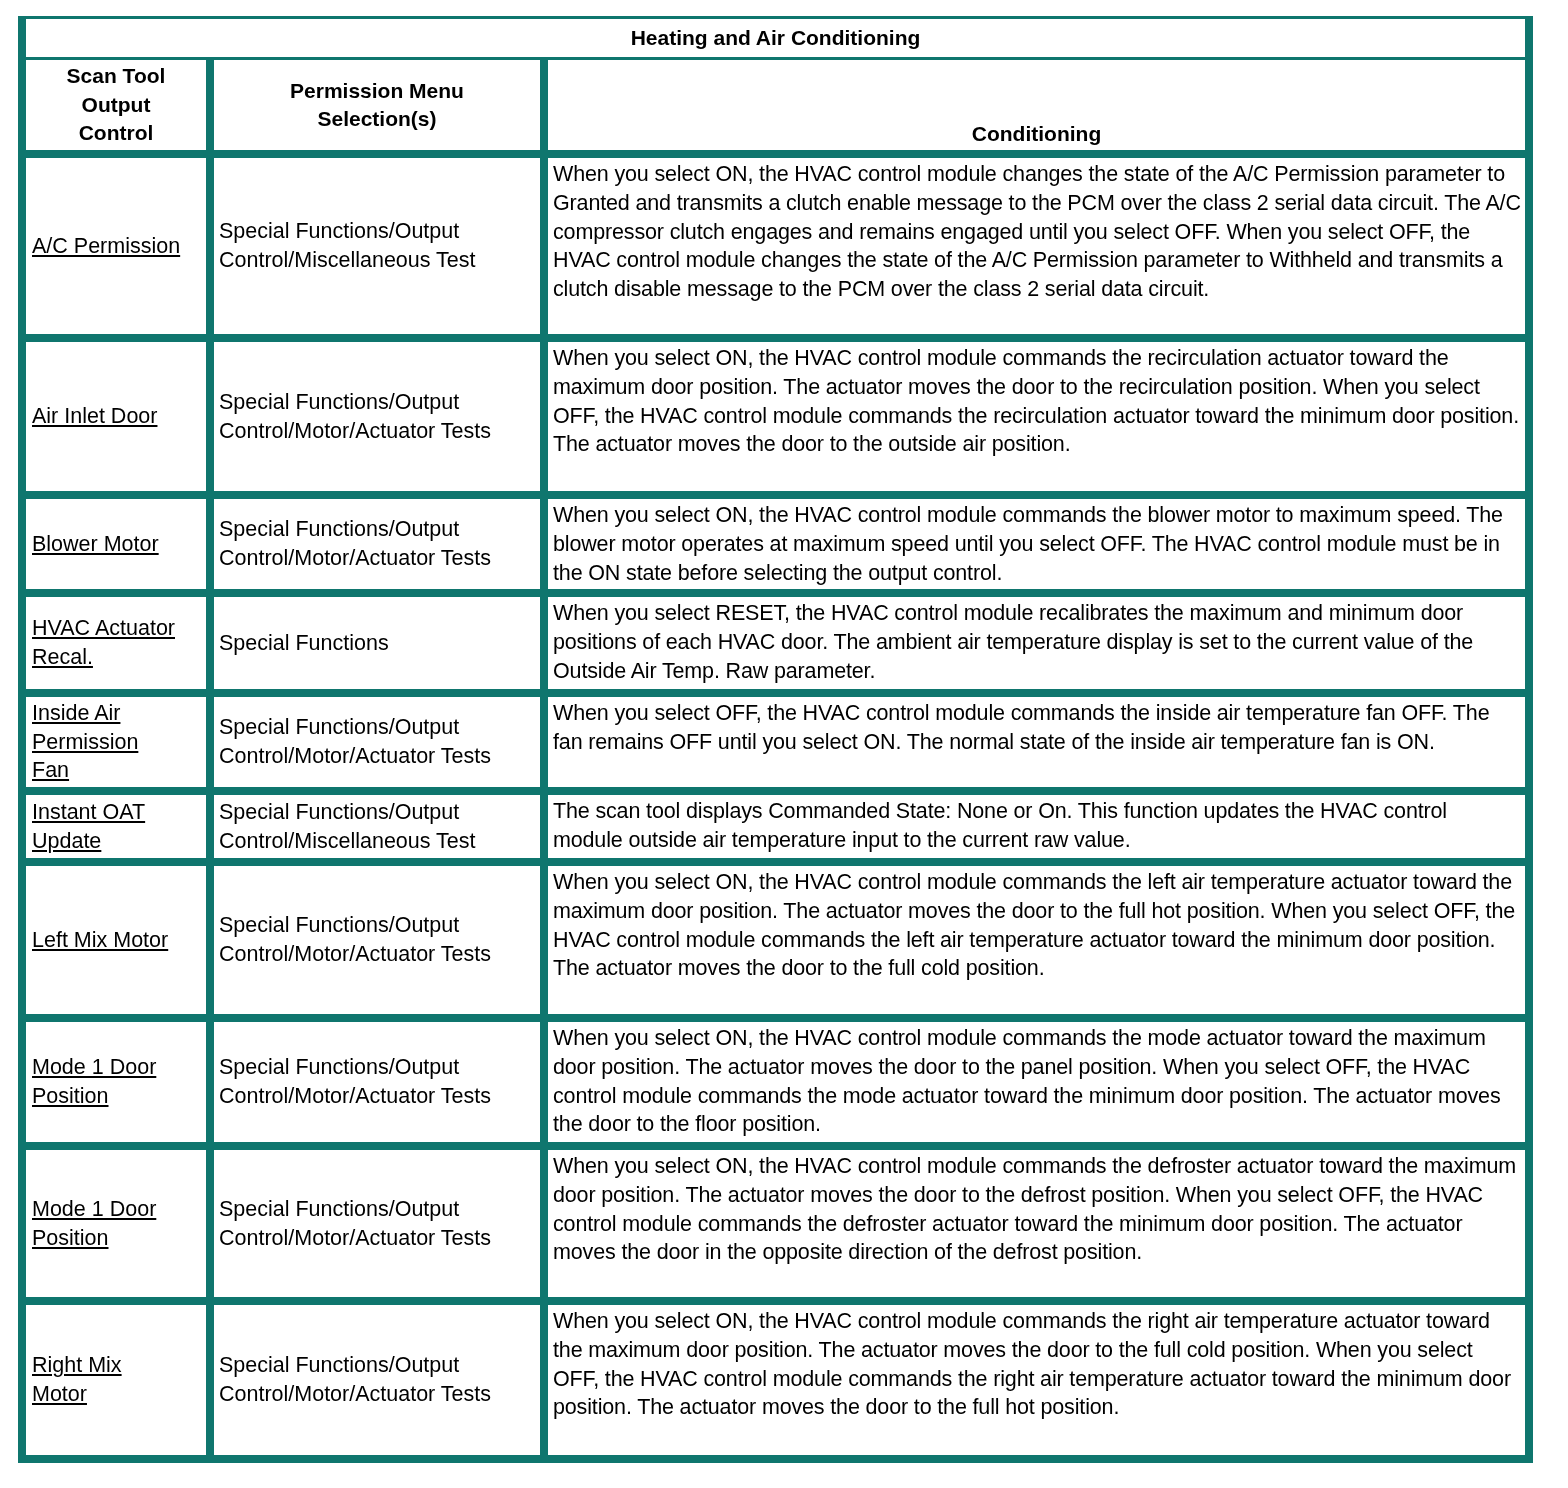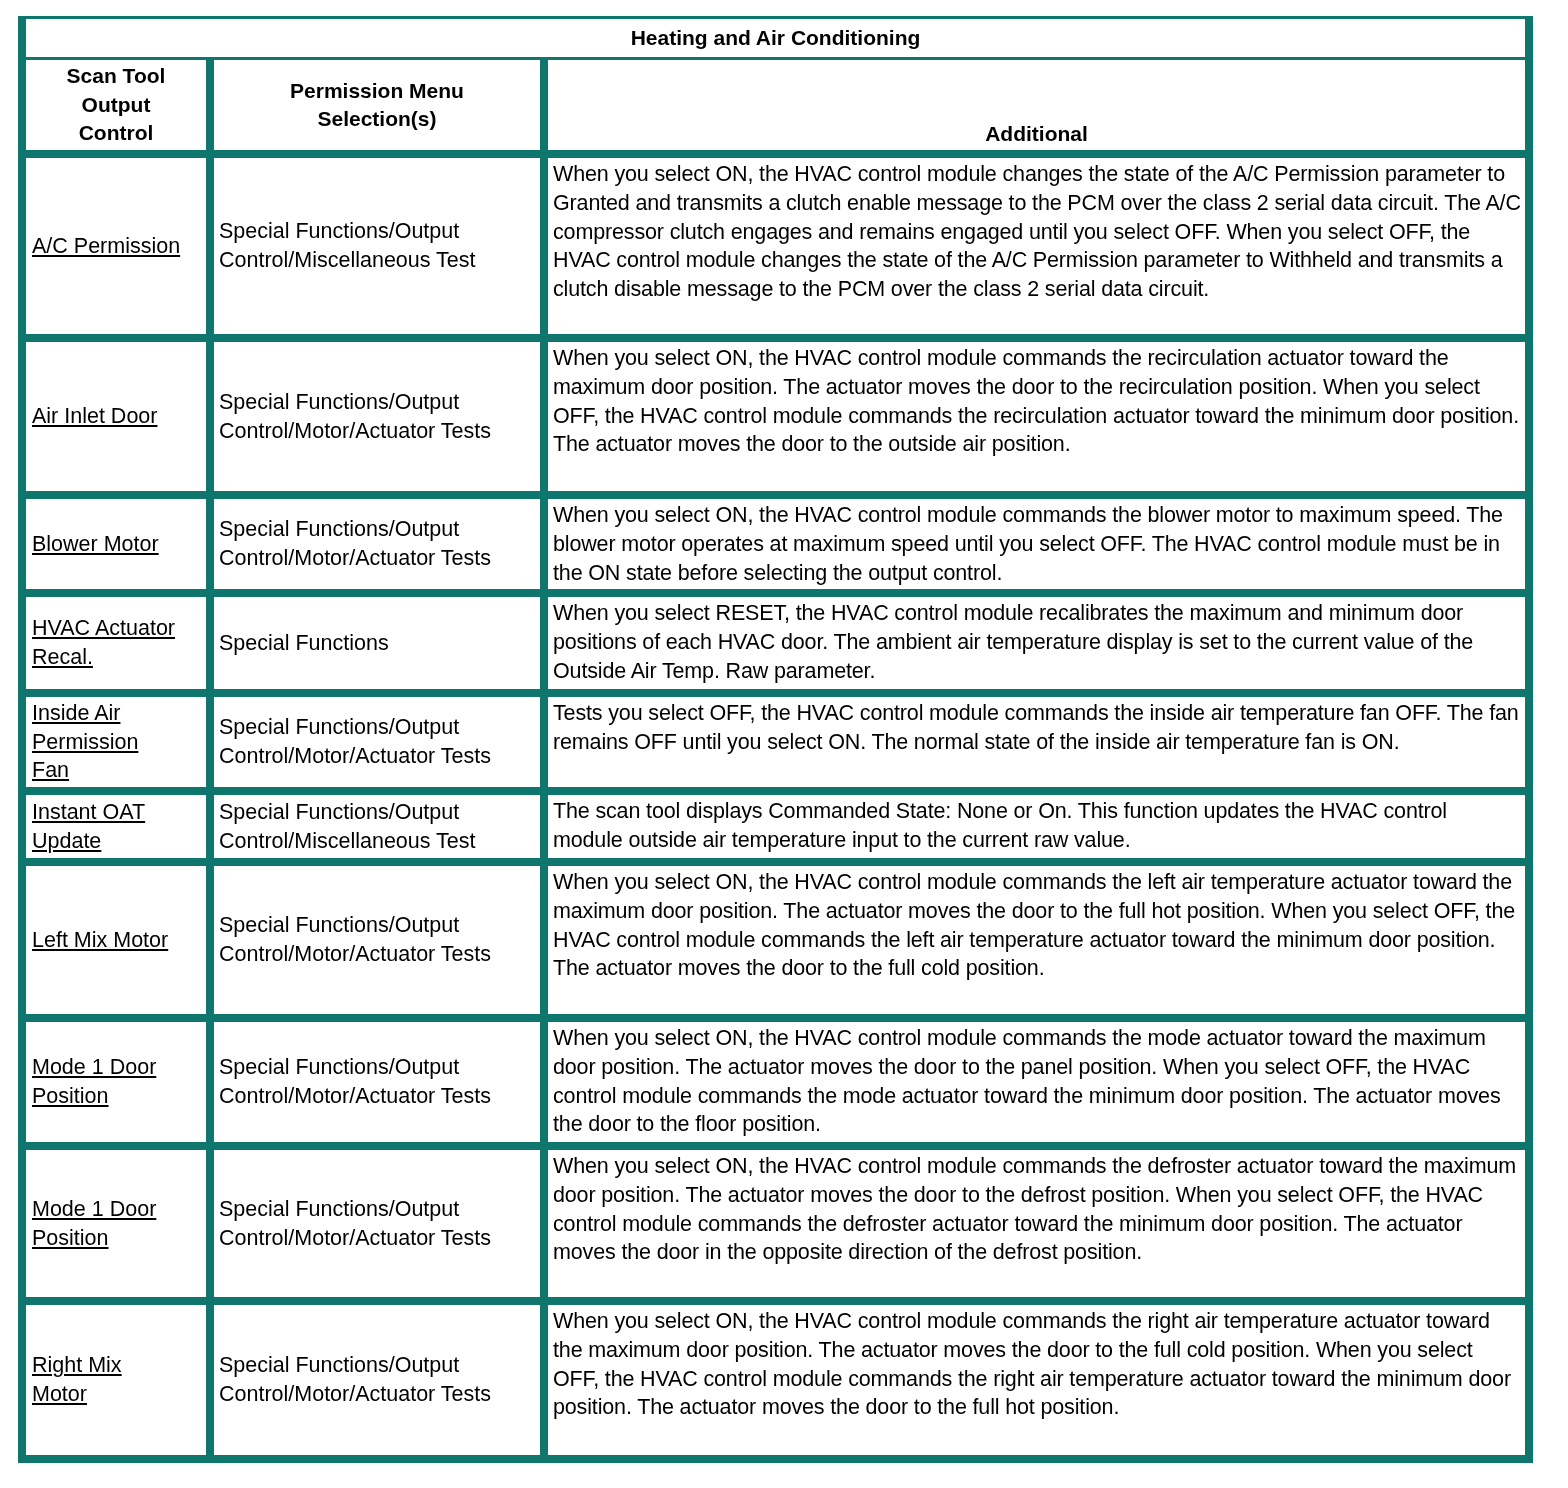--- a/index.html
+++ b/index.html
@@ -88,21 +88,21 @@
     <tr class="header-row">
       <th>
         <span>Scan Tool</span><br>
         <span>Output</span><br>
         <span>Control</span>
       </th>
       <th>
         <span>Permission Menu</span><br>
         <span>Selection(s)</span>
       </th>
-      <th class="desc-head">Additional</th>
+      <th class="desc-head">Conditioning</th>
     </tr>
   </thead>
   <tbody id="rows">
       <tr style="height: 184px;">
         <td class="ctrl"><span>A/C Permission</span></td>
         <td class="menu"><span>Special Functions/Output</span><br><span>Control/Miscellaneous Test</span></td>
         <td class="desc">When you select ON, the HVAC control module changes the state of the A/C Permission parameter to Granted and transmits a clutch enable message to the PCM over the class 2 serial data circuit. The A/C compressor clutch engages and remains engaged until you select OFF. When you select OFF, the HVAC control module changes the state of the A/C Permission parameter to Withheld and transmits a clutch disable message to the PCM over the class 2 serial data circuit.</td>
       </tr>
       <tr style="height: 157px;">
         <td class="ctrl"><span>Air Inlet Door</span></td>
@@ -115,21 +115,21 @@
         <td class="desc">When you select ON, the HVAC control module commands the blower motor to maximum speed. The blower motor operates at maximum speed until you select OFF. The HVAC control module must be in the ON state before selecting the output control.</td>
       </tr>
       <tr style="height: 100px;">
         <td class="ctrl"><span>HVAC Actuator</span><br><span>Recal.</span></td>
         <td class="menu"><span>Special Functions</span></td>
         <td class="desc">When you select RESET, the HVAC control module recalibrates the maximum and minimum door positions of each HVAC door. The ambient air temperature display is set to the current value of the Outside Air Temp. Raw parameter.</td>
       </tr>
       <tr style="height: 98px;">
         <td class="ctrl"><span>Inside Air</span><br><span>Permission</span><br><span>Fan</span></td>
         <td class="menu"><span>Special Functions/Output</span><br><span>Control/Motor/Actuator Tests</span></td>
-        <td class="desc">Tests you select OFF, the HVAC control module commands the inside air temperature fan OFF. The fan remains OFF until you select ON. The normal state of the inside air temperature fan is ON.</td>
+        <td class="desc">When you select OFF, the HVAC control module commands the inside air temperature fan OFF. The fan remains OFF until you select ON. The normal state of the inside air temperature fan is ON.</td>
       </tr>
       <tr style="height: 71px;">
         <td class="ctrl"><span>Instant OAT</span><br><span>Update</span></td>
         <td class="menu"><span>Special Functions/Output</span><br><span>Control/Miscellaneous Test</span></td>
         <td class="desc">The scan tool displays Commanded State: None or On. This function updates the HVAC control module outside air temperature input to the current raw value.</td>
       </tr>
       <tr style="height: 156px;">
         <td class="ctrl"><span>Left Mix Motor</span></td>
         <td class="menu"><span>Special Functions/Output</span><br><span>Control/Motor/Actuator Tests</span></td>
         <td class="desc">When you select ON, the HVAC control module commands the left air temperature actuator toward the maximum door position. The actuator moves the door to the full hot position. When you select OFF, the HVAC control module commands the left air temperature actuator toward the minimum door position. The actuator moves the door to the full cold position.</td>

